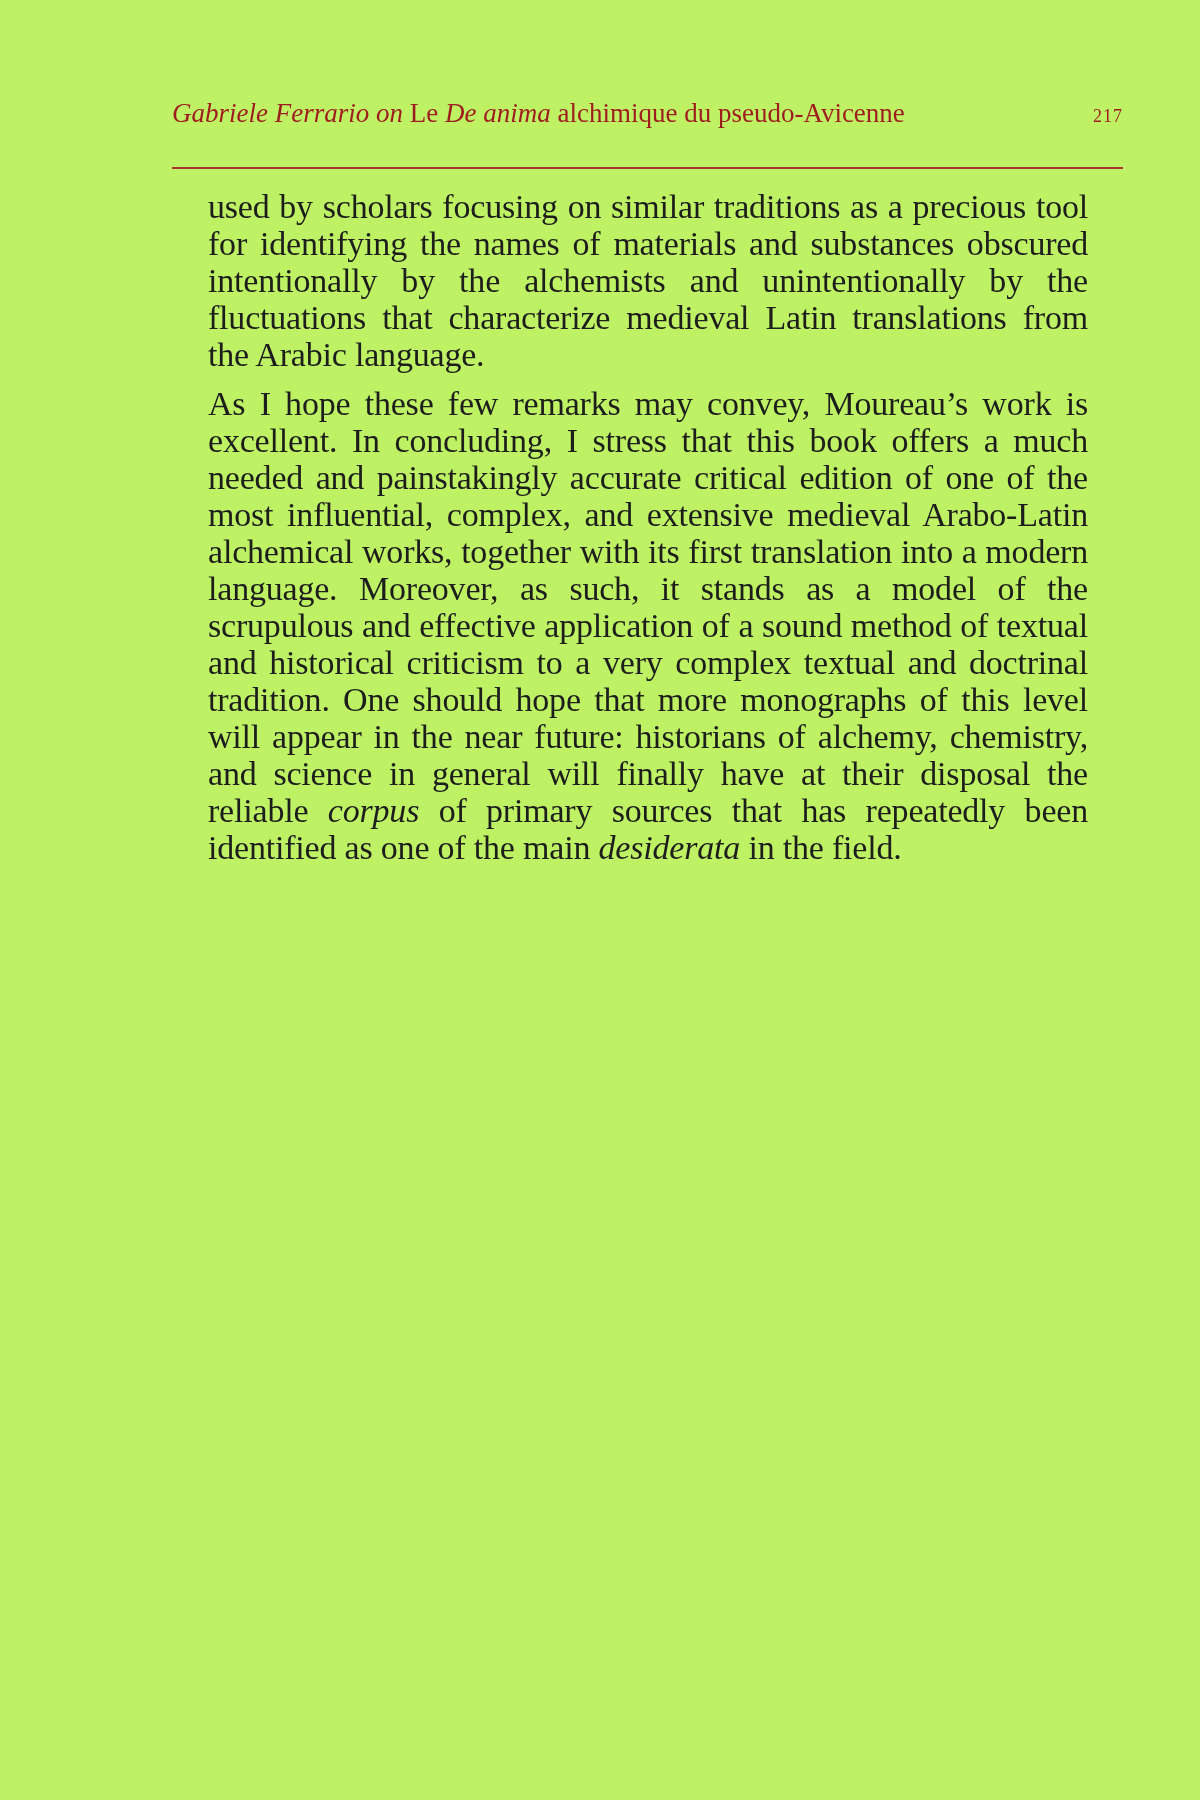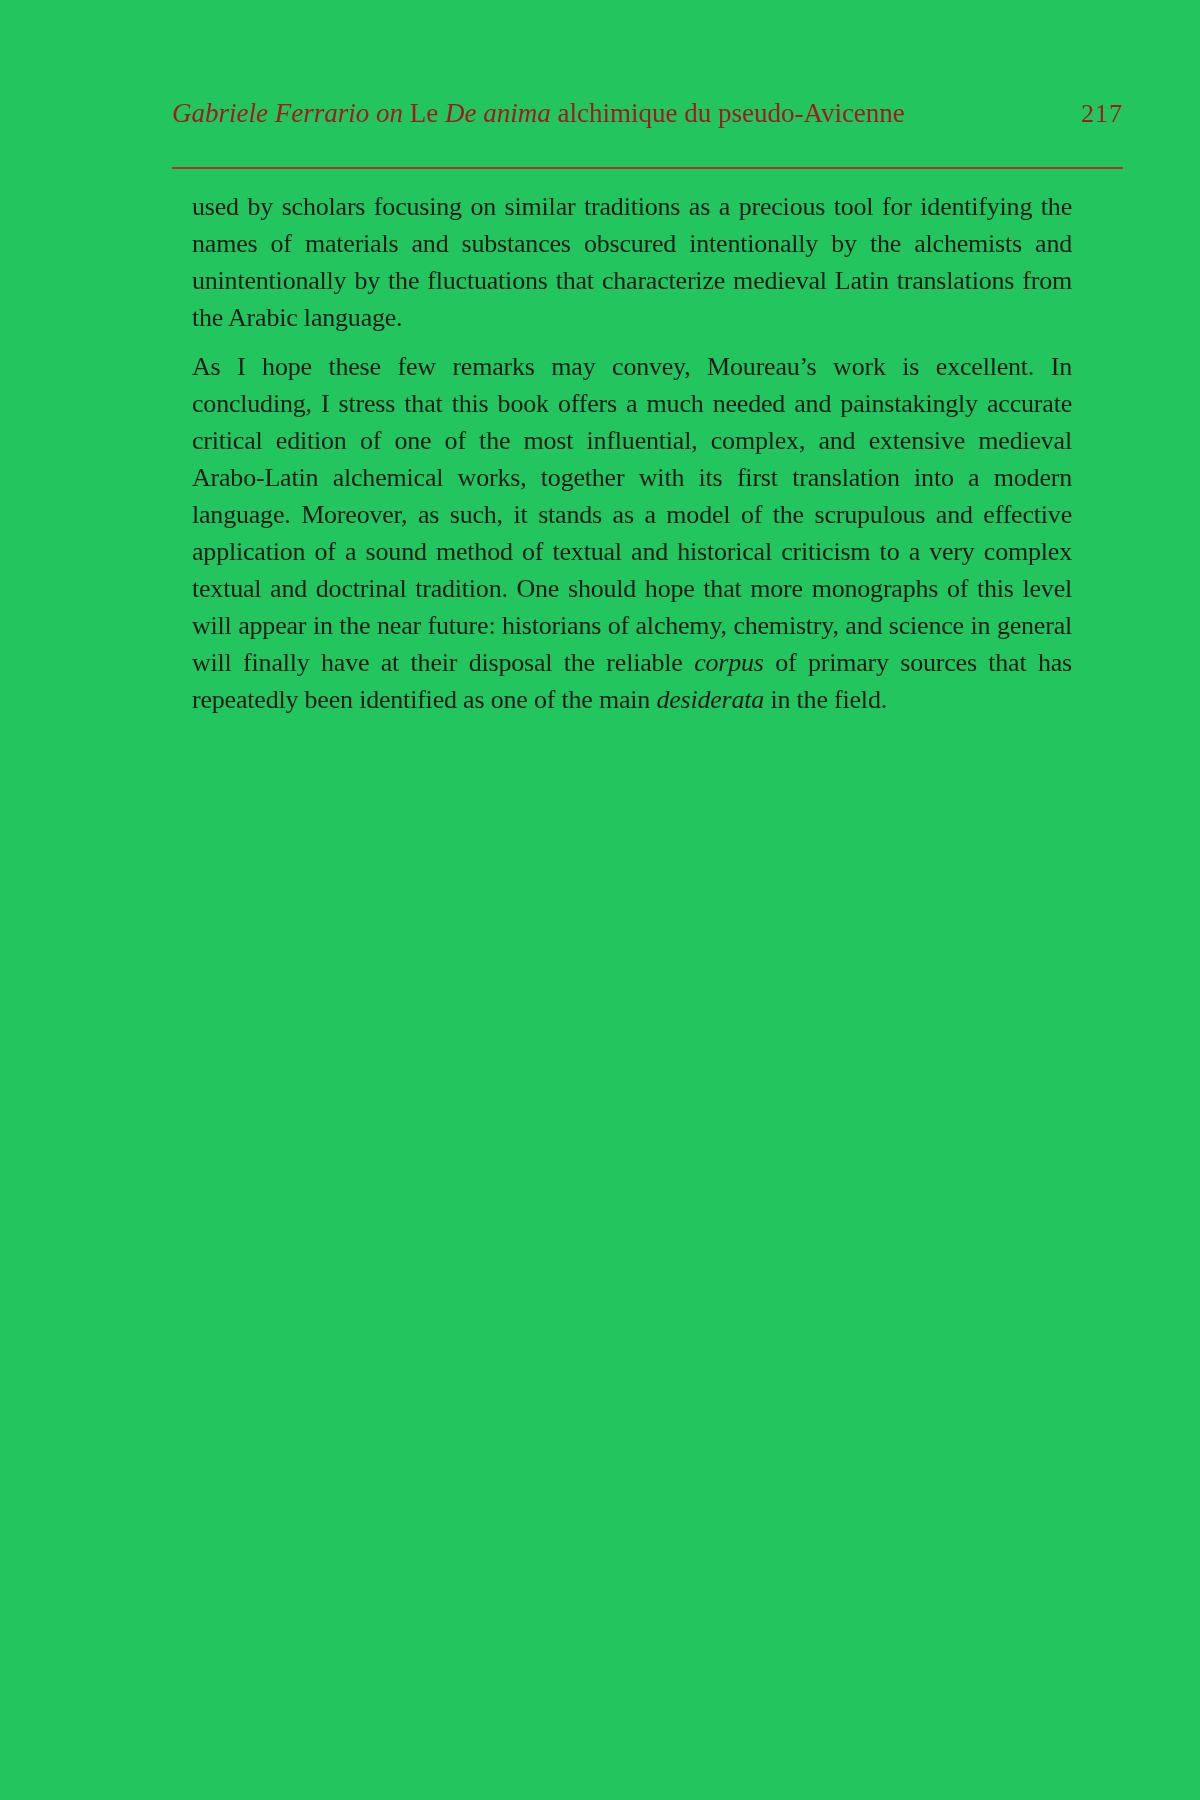--- a/index.html
+++ b/index.html
@@ -23,50 +23,50 @@
     top: 96px;
     display: flex;
     justify-content: space-between;
     align-items: baseline;
     font-size: 27px;
     line-height: 34px;
   }
   .header-title em { font-style: italic; }
   .header-title span { font-style: normal; }
   .page-number {
-    font-size: 26px;
+    font-size: 18px;
     letter-spacing: 1px;
   }
   .header-rule {
     position: absolute;
     left: 172px;
     right: 77px;
     top: 167px;
     height: 2px;
     border: none;
   }
   .body-block {
     position: absolute;
-    left: 192px;
+    left: 208px;
     width: 880px;
     top: 188px;
-    font-size: 26px;
+    font-size: 34px;
     line-height: 37px;
     text-align: justify;
     letter-spacing: -0.2px;
     color: #1d1d1b;
   }
   .para { margin: 0; }
   .para + .para { margin-top: 12px; }
   .para em { font-style: italic; }
 </style>
 </head>
 <body>
 
-<div class="page" style="background: #22c55e;">
+<div class="page" style="background: #bef264;">
 
   <div class="header-row" style="color: rgb(158, 27, 30);">
     <div class="header-title"><em>Gabriele Ferrario on</em><span> Le </span><em>De anima</em><span> alchimique du pseudo-Avicenne</span></div>
     <div class="page-number">217</div>
   </div>
 
   <div class="header-rule" style="background: rgb(169, 51, 51);"></div>
 
   <div class="body-block" style="color: rgb(29, 29, 27);">
       <p class="para"><span>used by scholars focusing on similar traditions as a precious tool for identifying the names of materials and substances obscured intentionally by the alchemists and unintentionally by the fluctuations that characterize medieval Latin translations from the Arabic language.</span></p>

